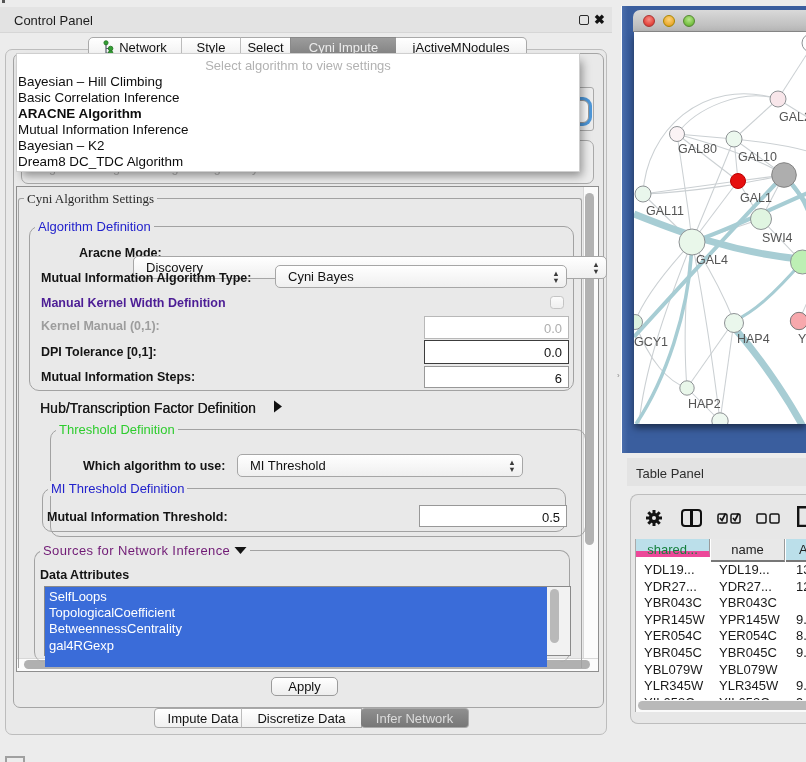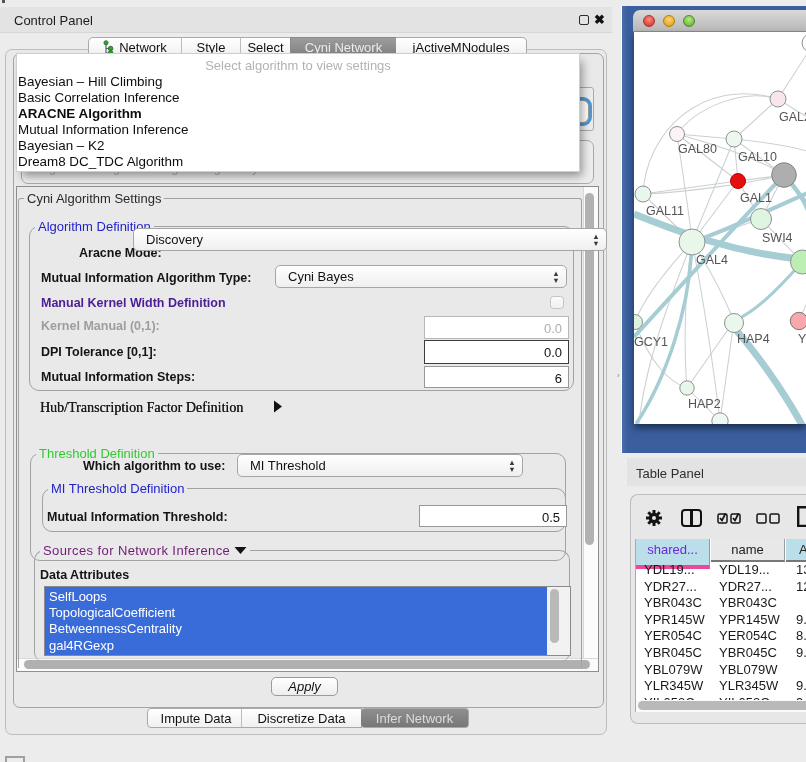--- a/index.html
+++ b/index.html
@@ -24,73 +24,73 @@
 <div class="abs" style="left:5px;top:49px;width:602px;height:686px;background:#e9e9e9;border:1px solid #bdbdbd;border-radius:7px;"></div>
 
 <div class="toptab" style="left:88px;width:94px;border-radius:5px 0 0 0;"><span style="display:inline-block;vertical-align:-3px;margin-right:5px;"><svg width="11" height="15" viewBox="0 0 11 15">
         <path d="M3 4 L3 13 M3 8.5 L7.5 8.5 M3 13 L7.5 13" stroke="#55606b" stroke-width="1.2" fill="none"></path>
         <circle cx="3" cy="2.8" r="2.1" fill="#33a033" stroke="#1d6e1d" stroke-width="0.8"></circle>
         <circle cx="7.6" cy="8.5" r="2.3" fill="#33a033" stroke="#1d6e1d" stroke-width="0.8"></circle>
         <circle cx="7.6" cy="13" r="2.3" fill="#33a033" stroke="#1d6e1d" stroke-width="0.8"></circle>
       </svg></span>Network</div>
 <div class="toptab" style="left:181px;width:60px;border-left:1px solid #bcbcbc;">Style</div>
 <div class="toptab" style="left:240px;width:51px;border-left:1px solid #bcbcbc;">Select</div>
-<div class="toptab" style="left:290px;width:107px;border:1px solid #8a8a8a;background:linear-gradient(#9c9c9c,#7f7f7f);color:#ececec;">Cyni Network</div>
+<div class="toptab" style="left:290px;width:107px;border:1px solid #8a8a8a;background:linear-gradient(#9c9c9c,#7f7f7f);color:#ececec;">Cyni Impute</div>
 <div class="toptab" style="left:396px;width:131px;border-left:none;border-radius:0 5px 0 0;">jActiveMNodules</div>
 
 <div class="abs" style="left:13px;top:53px;width:591px;height:655px;border:1px solid #a5a5a5;border-radius:7px;background:#e9e9e9;"></div>
 
 <div class="abs" style="left:21px;top:87px;width:573px;height:44px;border:1px solid #a9a9a9;border-radius:3px;background:#ededed;"></div>
 <div class="abs" style="left:21px;top:140px;width:573px;height:44px;border:1px solid #a9a9a9;border-radius:7px;background:#ededed;"></div>
 <div class="abs" style="left:27px;top:100px;width:562px;height:23px;border:1px solid #9a9a9a;border-radius:6px;background:#fff;box-shadow:0 0 0 3px #4e97d8;"></div>
 <div class="abs" style="left:38px;top:161px;width:300px;height:16px;font-size:12.5px;color:#b2b2b2;">Algorithm weight based gene regulatory</div>
 
 <div class="abs" style="left:16px;top:53px;width:564px;height:119px;background:#fff;border:1px solid #cfcfcf;box-shadow:4px 6px 9px -2px rgba(0,0,0,0.4);"></div>
 <div class="abs" style="left:16px;top:58px;width:564px;text-align:center;font-size:13px;color:#b2b2b2;">Select algorithm to view settings</div>
 <div class="abs" style="left:18px;top:74px;font-size:13.4px;color:#0d0d0d;line-height:16px;">Bayesian – Hill Climbing<br>Basic Correlation Inference<br><b>ARACNE Algorithm</b><br>Mutual Information Inference<br>Bayesian – K2<br>Dream8 DC_TDC Algorithm</div>
 
 <div class="abs" style="left:16px;top:186px;width:583px;height:486px;border:1px solid #8e8e8e;background:#e9e9e9;overflow:hidden;">
   <div class="abs" style="left:566px;top:0;width:16px;height:472px;background:#fbfbfb;border-left:1px solid #d8d8d8;"></div>
   <div class="abs" style="left:568px;top:6px;width:9px;height:352px;background:#b2b2b2;border-radius:5px;"></div>
   <div class="abs" style="left:0;top:471px;width:581px;height:13px;background:#fbfbfb;border-top:1px solid #d8d8d8;"></div>
   <div class="abs" style="left:7px;top:473px;width:566px;height:9px;background:#b0b0b0;border-radius:5px;"></div>
 </div>
 
-<div class="gbox" style="left:18px;top:198px;width:564px;height:470px;border-radius:3px 3px 0 0;border-bottom:none;">
+<div class="gbox" style="left:18px;top:198px;width:564px;height:470px;border-radius:3px 3px 0 0;border-bottom:none;font-family:Liberation Serif, serif;">
   <span class="gtitle" style="color:#2a2a2a;">Cyni Algorithm Settings</span>
 </div>
 
 <div class="gbox" style="left:29px;top:226px;width:545px;height:165px;">
   <span class="gtitle" style="color:#2222cc;">Algorithm Definition</span>
 </div>
 <div class="lbl" style="left:41px;top:246px;margin-left:38px;">Aracne Mode:</div>
-<div class="combo" style="left:133px;top:228px;width:474px;height:23px;">
+<div class="combo" style="left:133px;top:256px;width:474px;height:23px;">
     <span class="ct">Discovery</span>
     <span class="car">▲<br>▼</span>
   </div>
 <div class="lbl" style="left:41px;top:271px;">Mutual Information Algorithm Type:</div>
 <div class="combo" style="left:275px;top:265px;width:292px;height:23px;">
     <span class="ct">Cyni Bayes</span>
     <span class="car">▲<br>▼</span>
   </div>
 <div class="lbl" style="left:41px;top:296px;color:#4c1d95;">Manual Kernel Width Definition</div>
 <div class="abs" style="left:550px;top:296px;width:14px;height:13px;border:1px solid #c4c4c4;border-radius:3.5px;background:linear-gradient(#fbfbfb,#efefef);"></div>
 <div class="lbl" style="left:41px;top:319px;color:#9d9d9d;">Kernel Manual (0,1):</div>
 <div class="tfield" style="left:424px;top:316px;width:145px;height:23px;border-color:#b8b8b8;color:#aeaeae;padding-top:4px;">0.0</div>
 <div class="lbl" style="left:41px;top:345px;">DPI Tolerance [0,1]:</div>
 <div class="tfield" style="left:424px;top:340px;width:145px;height:24px;border:1.5px solid #3c3c3c;padding-top:4px;">0.0</div>
 <div class="lbl" style="left:41px;top:370px;">Mutual Information Steps:</div>
 <div class="tfield" style="left:424px;top:366px;width:145px;height:22px;padding-top:4px;">6</div>
 
-<div class="abs" style="left:40px;top:400px;font-size:14px;color:#1a1a1a;text-shadow:0.25px 0 0 #1a1a1a;font-family:Liberation Serif, serif;">Hub/Transcription Factor Definition</div>
+<div class="abs" style="left:40px;top:400px;font-size:14px;color:#1a1a1a;text-shadow:0.25px 0 0 #1a1a1a;">Hub/Transcription Factor Definition</div>
 <svg class="abs" style="left:273px;top:400px;" width="10" height="13" viewBox="0 0 10 13">
     <path d="M1 0.5 L9 6.5 L1 12.5 Z" fill="#111"></path>
   </svg>
 
-<div class="gbox" style="left:30px;top:429px;width:536px;height:108px;margin-top:24px;">
+<div class="gbox" style="left:50px;top:429px;width:536px;height:108px;">
   <span class="gtitle" style="color:#2ecc2e;">Threshold Definition</span>
 </div>
 <div class="lbl" style="left:83px;top:459px;">Which algorithm to use:</div>
 <div class="combo" style="left:237px;top:454px;width:286px;height:23px;">
     <span class="ct">MI Threshold</span>
     <span class="car">▲<br>▼</span>
   </div>
 <div class="gbox" style="left:42px;top:488px;width:524px;height:44px;">
   <span class="gtitle" style="color:#2222cc;">MI Threshold Definition</span>
 </div>
@@ -98,28 +98,28 @@
 <div class="tfield" style="left:419px;top:505px;width:148px;height:22px;padding-top:4px;">0.5</div>
 
 <div class="gbox" style="left:34px;top:550px;width:536px;height:112px;border-bottom:none;">
   <span class="gtitle" style="color:#701a75;letter-spacing:0.4px;">Sources for Network Inference <svg width="13" height="9" style="vertical-align:0px;">
         <path d="M0.5 1 L12.5 1 L6.5 8 Z" fill="#141414"></path>
       </svg></span>
 </div>
 
 <div class="lbl" style="left:40px;top:568px;">Data Attributes</div>
 <div class="abs" style="left:44px;top:586px;width:527px;height:70px;border:1px solid #8a8a8a;background:#fff;">
-  <div class="abs" style="left:0;top:0;width:502px;height:68px;background:#3a6cd9;color:#fff;font-size:13px;line-height:16.2px;padding-left:4px;padding-top:2px;">SelfLoops<br>TopologicalCoefficient<br>BetweennessCentrality<br>gal4RGexp</div>
+  <div class="abs" style="left:0;top:0;width:502px;height:80px;background:#3a6cd9;color:#fff;font-size:13px;line-height:16.2px;padding-left:4px;padding-top:2px;">SelfLoops<br>TopologicalCoefficient<br>BetweennessCentrality<br>gal4RGexp</div>
   <div class="abs" style="left:502px;top:0;width:23px;height:68px;background:#f2f2f2;"></div>
   <div class="abs" style="left:505px;top:2px;width:9px;height:54px;background:#b9b9b9;border-radius:5px;"></div>
 </div>
 
-<div class="abs" style="left:271px;top:677px;width:67px;height:19px;border:1px solid #9b9b9b;border-radius:5px;background:linear-gradient(#ffffff,#ededed);text-align:center;font-size:13px;line-height:18px;color:#111;font-style:italic;">Apply</div>
-
-<div class="bottab" style="left:147px;width:98px;border-radius:4px 0 0 4px;">Impute Data</div>
+<div class="abs" style="left:271px;top:677px;width:67px;height:19px;border:1px solid #9b9b9b;border-radius:5px;background:linear-gradient(#ffffff,#ededed);text-align:center;font-size:13px;line-height:18px;color:#111;">Apply</div>
+
+<div class="bottab" style="left:154px;width:98px;border-radius:4px 0 0 4px;">Impute Data</div>
 <div class="bottab" style="left:241px;width:121px;border-left:1px solid #bcbcbc;">Discretize Data</div>
 <div class="bottab" style="left:361px;width:108px;border-left:none;border-radius:4px;background:linear-gradient(#8f8f8f,#777777);color:#dcdcdc;">Infer Network</div>
 
 <div class="abs" style="left:5px;top:756px;width:20px;height:10px;border:2px solid #a0a0a0;background:#ededed;"></div>
 
 <div class="abs" style="left:617px;top:372px;width:5px;height:7px;color:#8a8a8a;font-size:8px;line-height:7px;">›</div>
 <div class="abs" style="left:621px;top:6px;width:1px;height:447px;background:#fdfdfd;"></div>
 <div class="abs" style="left:622px;top:6px;width:184px;height:447px;background:linear-gradient(90deg,#4a6dab 0,#3a5e9e 6px);"></div>
 <div class="abs" style="left:633px;top:10px;width:173px;height:22px;background:linear-gradient(#d9d9d9,#b8b8b8);border-radius:7px 0 0 0;border-bottom:1px solid #8d8d8d;"></div>
 <div class="abs" style="left:643px;top:15px;width:12px;height:12px;border-radius:6px;background:radial-gradient(circle at 50% 35%,#f78d85,#e4473e 65%,#b8352e);border:0.5px solid #a33;"></div>
@@ -234,21 +234,21 @@
     <g fill="none" stroke="#141414" stroke-width="1.5">
       <rect x="1" y="2" width="9" height="9" rx="1.5"></rect>
       <rect x="14" y="2" width="9" height="9" rx="1.5"></rect>
     </g>
   </svg>
 <svg class="abs" style="left:797px;top:506px;" width="9" height="21" viewBox="0 0 9 21">
     <path d="M1.2 1.2 H14 V20 H1.2 Z" fill="none" stroke="#141414" stroke-width="2.4"></path>
   </svg>
 
 <div class="abs" style="left:635px;top:539px;width:171px;height:173px;background:#fff;border-left:1px solid #aaa;overflow:hidden;">
-  <div class="abs" style="left:0;top:0;width:74px;height:30px;background:#bbdfea;border-right:1px solid #9a9a9a;border-bottom:4px solid #ec4899;text-align:center;font-size:13px;line-height:21px;color:#6d28d9;">shared...</div>
+  <div class="abs" style="left:0;top:0;width:74px;height:18px;background:#bbdfea;border-right:1px solid #9a9a9a;border-bottom:6px solid #ec4899;text-align:center;font-size:13px;line-height:21px;color:#15803d;">shared...</div>
   <div class="abs" style="left:75px;top:0;width:74px;height:23px;background:#e8e8e8;border-right:1px solid #9a9a9a;border-bottom:2px solid #777;text-align:center;font-size:13px;line-height:21px;color:#222;">name</div>
   <div class="abs" style="left:150px;top:0;width:21px;height:23px;background:#bbdfea;border-bottom:2px solid #777;font-size:13px;line-height:21px;color:#222;padding-left:13px;">A</div>
   <div class="abs" style="left:0;top:23px;font-size:13px;color:#1a1a1a;line-height:16.6px;">
     <div class="abs" style="left:8px;top:0;width:110px;">YDL19...</div>
       <div class="abs" style="left:83px;top:0;">YDL19...</div>
       <div class="abs" style="left:160px;top:0;">13</div>
     <div class="abs" style="left:8px;top:16.6px;">YDR27...</div>
       <div class="abs" style="left:83px;top:16.6px;">YDR27...</div>
       <div class="abs" style="left:160px;top:16.6px;">12</div>
     <div class="abs" style="left:8px;top:33.2px;">YBR043C</div>

